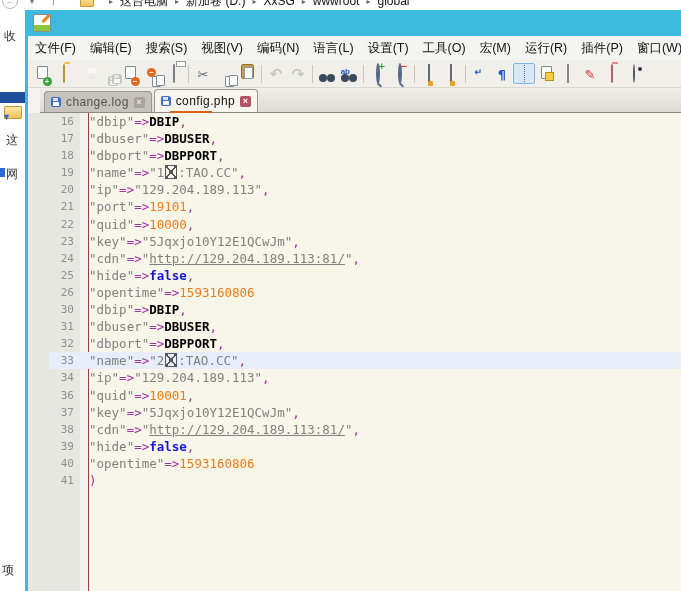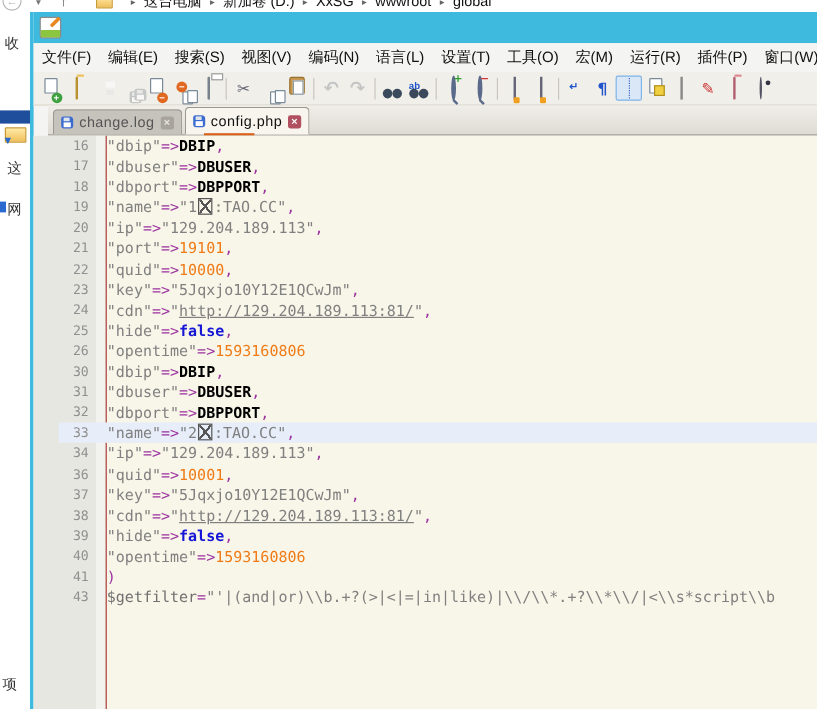--- a/index.html
+++ b/index.html
@@ -318,18 +318,17 @@
           <div class="code-row"><span class="ln">31</span><span class="code"><span class="t-str">"dbuser"</span><span class="t-op">=&gt;</span><span class="t-const">DBUSER</span><span class="t-op">,</span></span></div>
           <div class="code-row"><span class="ln">32</span><span class="code"><span class="t-str">"dbport"</span><span class="t-op">=&gt;</span><span class="t-const">DBPPORT</span><span class="t-op">,</span></span></div>
           <div class="code-row current"><span class="ln">33</span><span class="code"><span class="t-str">"name"</span><span class="t-op">=&gt;</span><span class="t-str">"2</span><span class="t-notdef"></span><span class="t-str">:TAO.CC"</span><span class="t-op">,</span></span></div>
           <div class="code-row"><span class="ln">34</span><span class="code"><span class="t-str">"ip"</span><span class="t-op">=&gt;</span><span class="t-str">"129.204.189.113"</span><span class="t-op">,</span></span></div>
           <div class="code-row"><span class="ln">36</span><span class="code"><span class="t-str">"quid"</span><span class="t-op">=&gt;</span><span class="t-num">10001</span><span class="t-op">,</span></span></div>
           <div class="code-row"><span class="ln">37</span><span class="code"><span class="t-str">"key"</span><span class="t-op">=&gt;</span><span class="t-str">"5Jqxjo10Y12E1QCwJm"</span><span class="t-op">,</span></span></div>
           <div class="code-row"><span class="ln">38</span><span class="code"><span class="t-str">"cdn"</span><span class="t-op">=&gt;</span><span class="t-str">"</span><span class="t-url">http://129.204.189.113:81/</span><span class="t-str">"</span><span class="t-op">,</span></span></div>
           <div class="code-row"><span class="ln">39</span><span class="code"><span class="t-str">"hide"</span><span class="t-op">=&gt;</span><span class="t-kw">false</span><span class="t-op">,</span></span></div>
           <div class="code-row"><span class="ln">40</span><span class="code"><span class="t-str">"opentime"</span><span class="t-op">=&gt;</span><span class="t-num">1593160806</span></span></div>
           <div class="code-row"><span class="ln">41</span><span class="code"><span class="t-op">)</span></span></div>
-          <div class="code-row"><span class="ln">43</span><span class="code"><span class="t-var">$getfilter</span><span class="t-op">=</span><span class="t-str">"'|(and|or)\\b.+?(&gt;|&lt;|=|in|like)|\\/\\*.+?\\*\\/|&lt;\\s*script\\b</span></span></div>
         </div>
     </div>
 
   </div>
 </div>
 
 </body></html>

